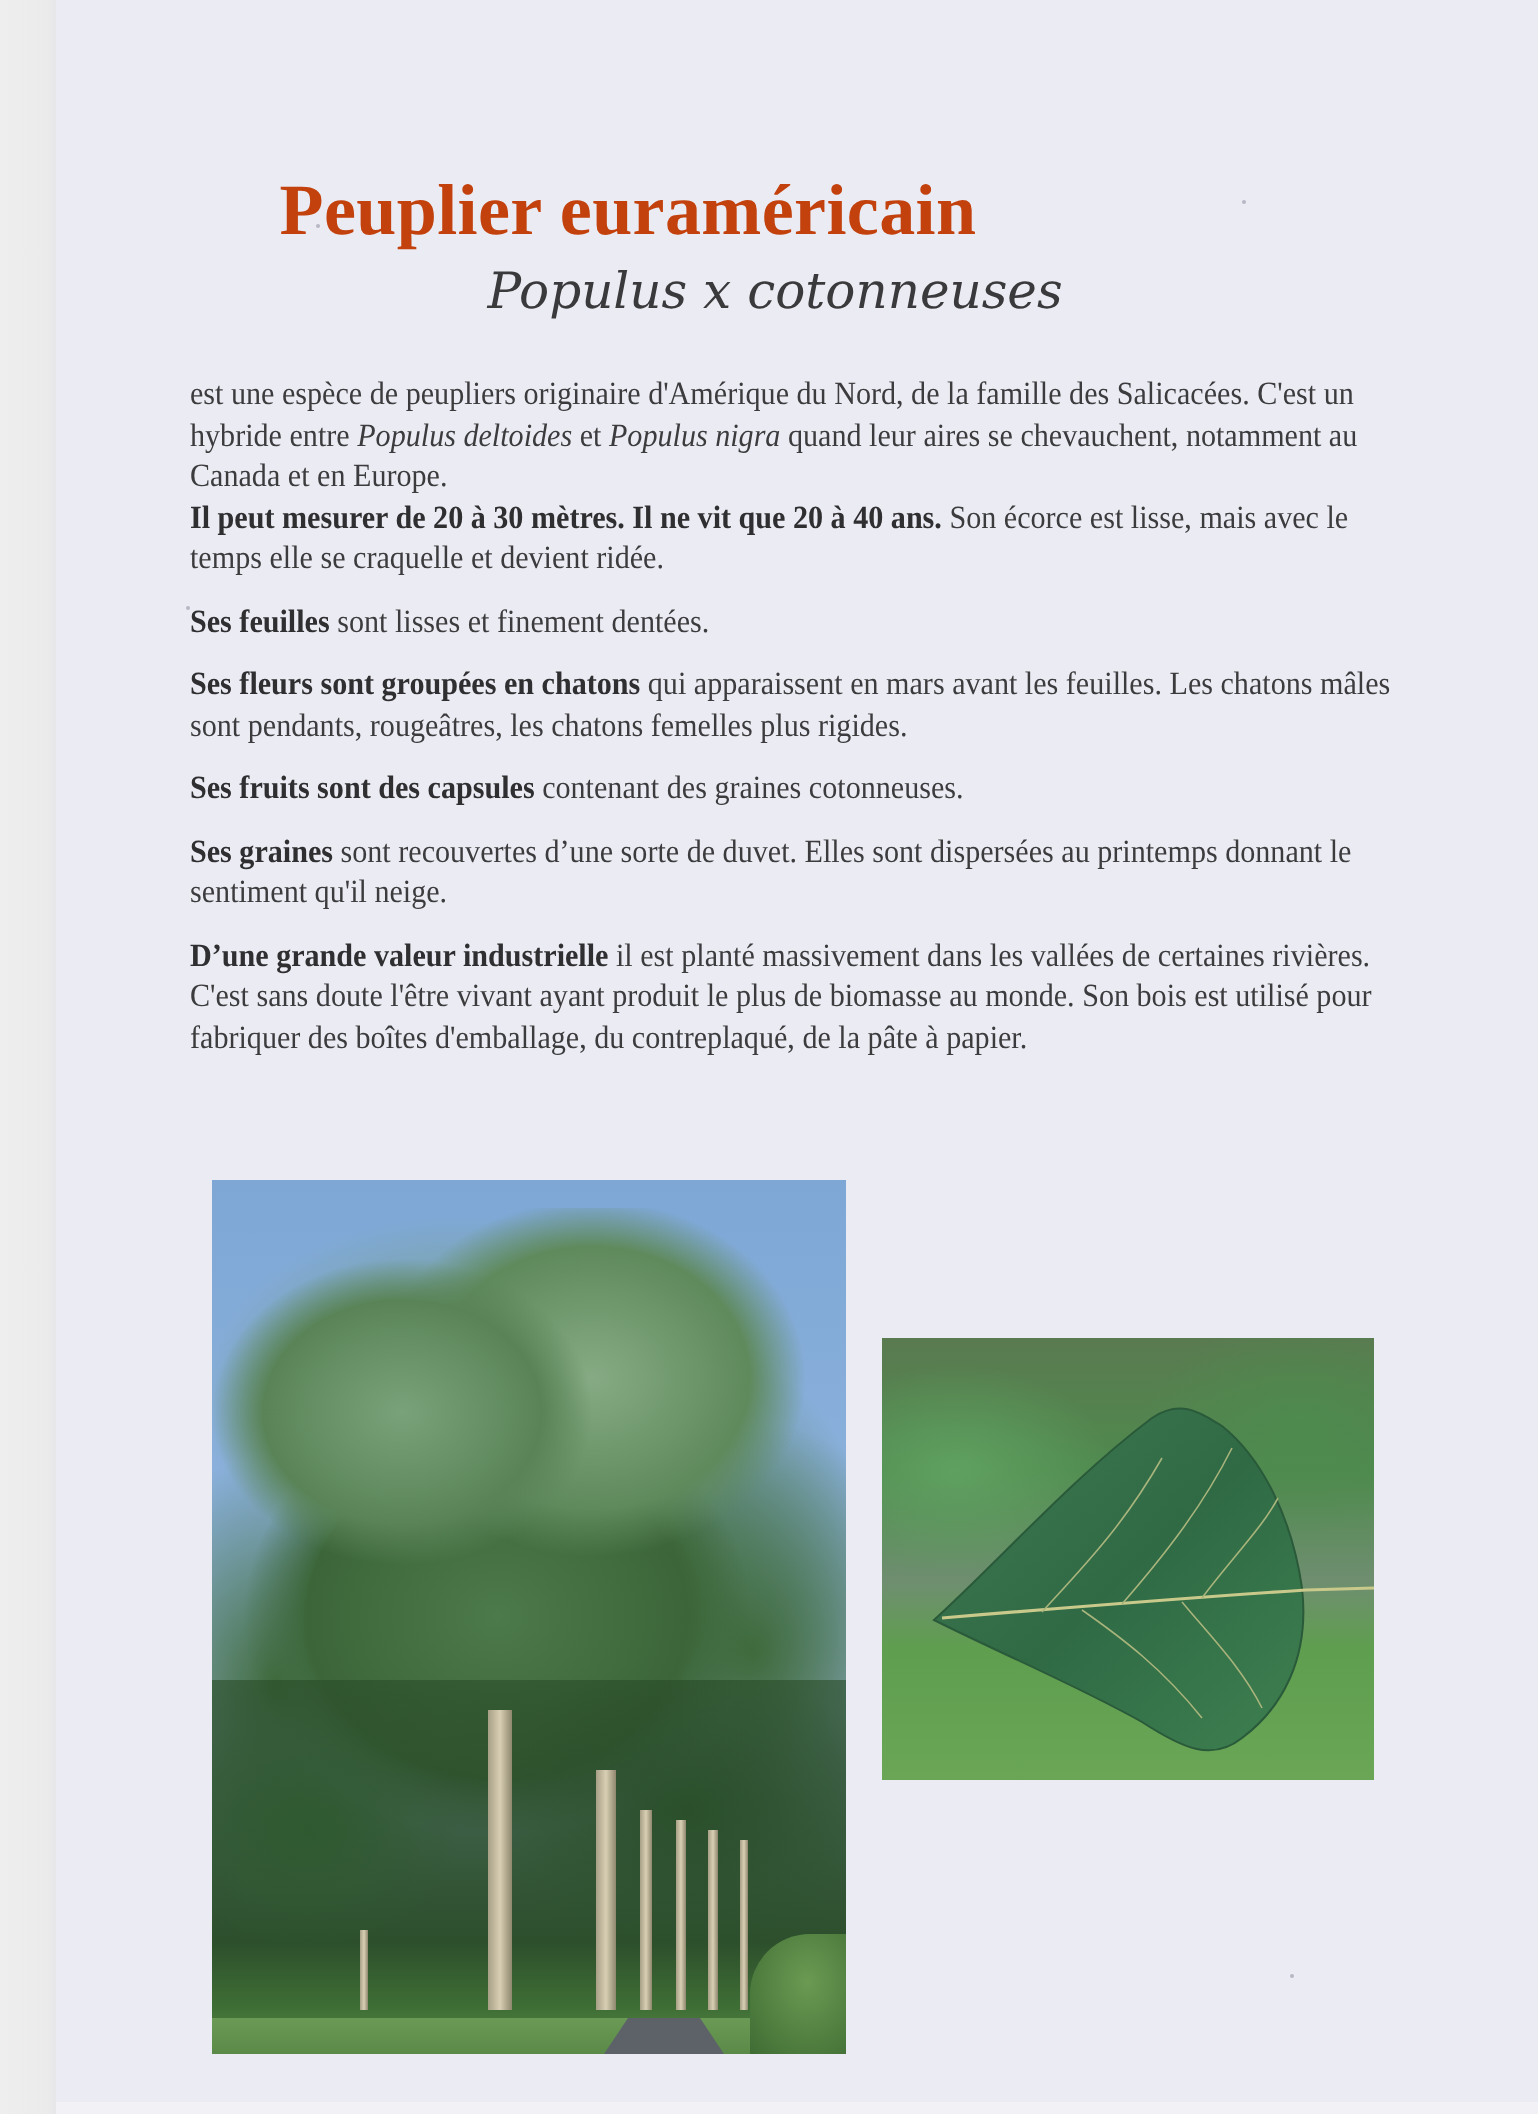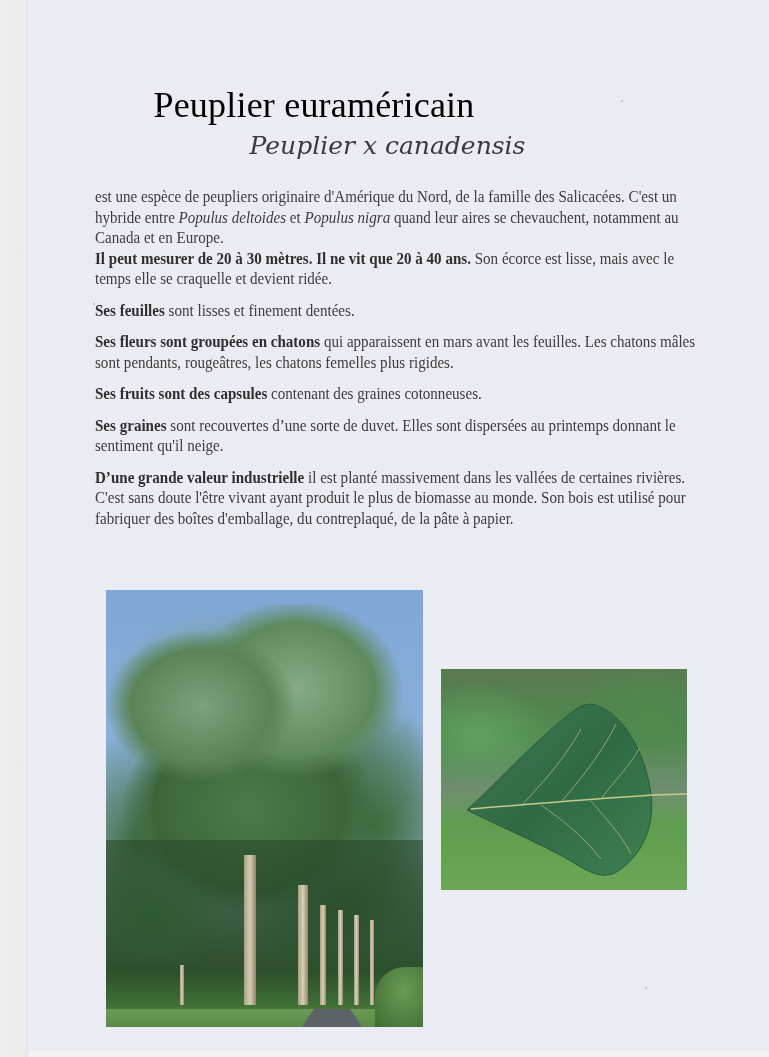--- a/index.html
+++ b/index.html
@@ -15,23 +15,23 @@
       background: linear-gradient(to right, #eeeeee 0%, #ebebeb 85%, #e6e6ea 100%);
     }
     .bottom-edge {
       position: absolute; left: 28px; right: 0; bottom: 0; height: 6px;
       background: #f2f2f6;
     }
     .title {
       position: absolute; left: 0; width: 628px; top: 84px;
       text-align: center;
       font-family: "Liberation Serif", serif;
-      font-weight: normal;
+      font-weight: bold;
       font-size: 36px;
-      color: #000000;
+      color: #c2410c;
       letter-spacing: 0.2px;
     }
     .subtitle {
       position: absolute; left: 0; width: 769px; top: 131px;
       text-align: center;
       font-family: "DejaVu Serif", serif;
       font-style: italic;
       font-size: 25px;
       color: #3a3a3c;
       padding-left: 6px;
@@ -107,21 +107,21 @@
 
     .dust { position: absolute; width: 2px; height: 2px; background: #b8b8c4; border-radius: 50%; }
   </style>
 </head>
 <body>
 
 <div class="edge-strip"></div>
 <div class="bottom-edge"></div>
 
 <h1 class="title">Peuplier euraméricain</h1>
-<div class="subtitle">Peuplier x canadensis</div>
+<div class="subtitle">Populus x cotonneuses</div>
 
 <div class="body-text">
   <p class="tight"><span>est une espèce de peupliers originaire d'Amérique du Nord, de la famille des Salicacées. C'est un hybride entre </span><i>Populus deltoides</i><span> et </span><i>Populus nigra</i><span> quand leur aires se chevauchent, notamment au Canada et en Europe.</span></p>
   <p><b>Il peut mesurer de 20 à 30 mètres. Il ne vit que 20 à 40 ans.</b><span> Son écorce est lisse, mais avec le temps elle se craquelle et devient ridée.</span></p>
   <p><b>Ses feuilles</b><span> sont lisses et finement dentées.</span></p>
   <p><b>Ses fleurs sont groupées en chatons</b><span> qui apparaissent en mars avant les feuilles. Les chatons mâles sont pendants, rougeâtres, les chatons femelles plus rigides.</span></p>
   <p><b>Ses fruits sont des capsules</b><span> contenant des graines cotonneuses.</span></p>
   <p><b>Ses graines</b><span> sont recouvertes d’une sorte de duvet. Elles sont dispersées au printemps donnant le sentiment qu'il neige.</span></p>
   <p><b>D’une grande valeur industrielle</b><span> il est planté massivement dans les vallées de certaines rivières. C'est sans doute l'être vivant ayant produit le plus de biomasse au monde. Son bois est utilisé pour fabriquer des boîtes d'emballage, du contreplaqué, de la pâte à papier.</span></p>
 </div>

